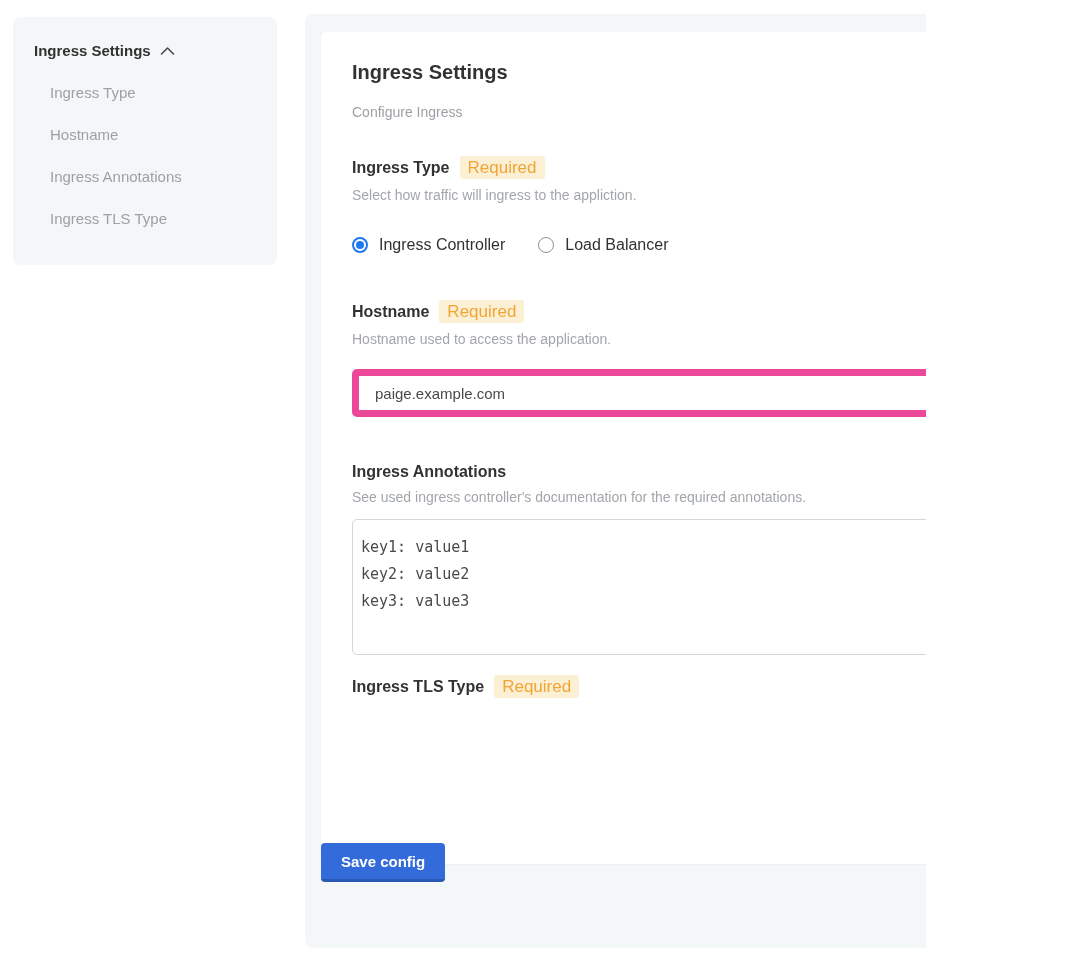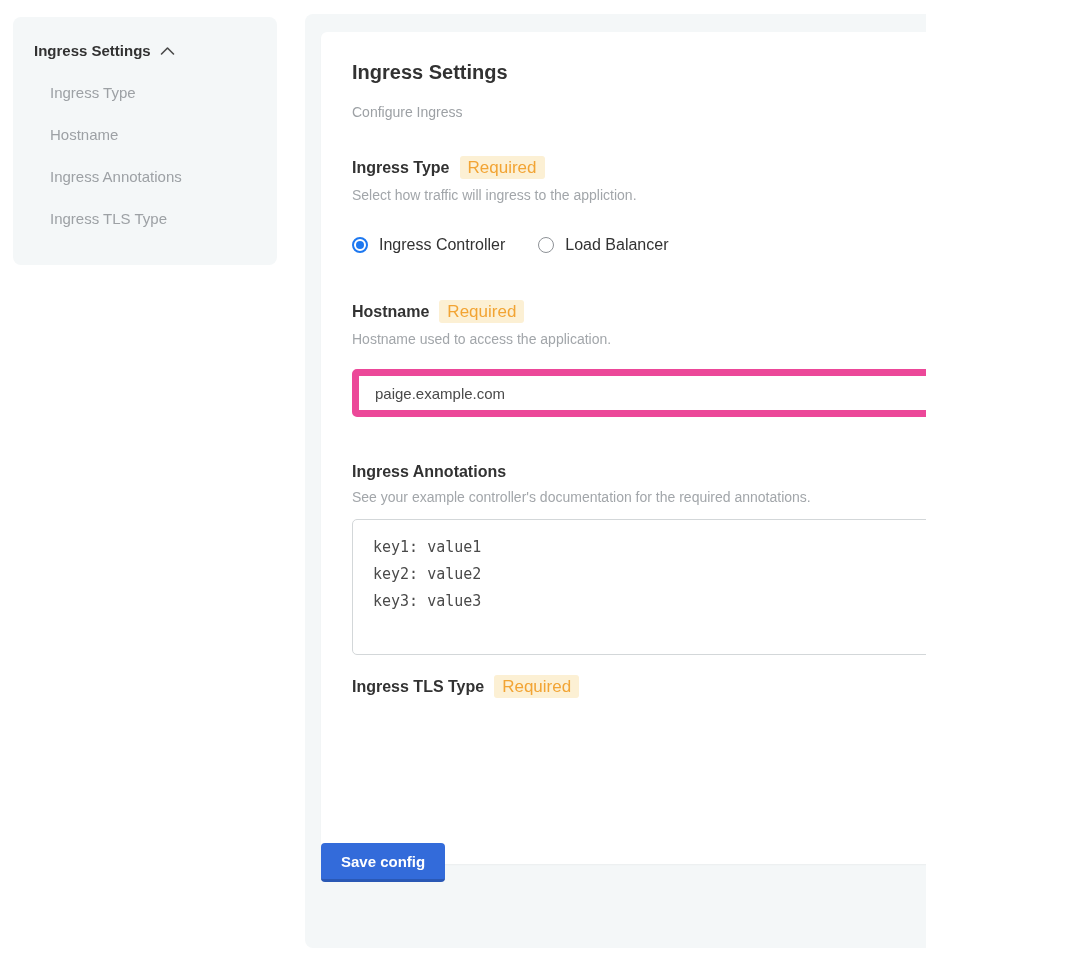--- a/index.html
+++ b/index.html
@@ -63,21 +63,21 @@
     display: block; width: 664px; height: 48px; margin-top: 21px;
     border: 7px solid #ec4899; border-radius: 5px; padding: 0 16px;
     font-family: "Liberation Sans", sans-serif; font-size: 15px; color: #4a4a4a;
     background: #ffffff; outline: none;
   }
   .default-value { margin-top: 12px; font-size: 14px; color: #9da1a5; }
   .default-value .dv-value { font-weight: bold; color: #2a3f5d; }
 
   .annotations-textarea {
     display: block; width: 664px; height: 136px; margin-top: 13px;
-    border: 1px solid #d3d7d9; border-radius: 5px; padding: 14px 20px;
+    border: 1px solid #d3d7d9; border-radius: 5px; padding: 14px 8px;
     font-family: "DejaVu Sans Mono", monospace; font-size: 15px; line-height: 27px;
     color: #4a4a4a; background: #ffffff; resize: both; outline: none;
   }
 
   
   .save-btn {
     position: absolute; left: 16px; top: 829px; height: 39px; padding: 0 20px;
     background: #336bda; border: none; border-bottom: 3px solid #2a58b5;
     border-radius: 4px; color: #ffffff; font-family: "Liberation Sans", sans-serif;
     font-size: 15px; font-weight: bold; cursor: pointer;
@@ -137,21 +137,21 @@
           <span class="badge">Required</span>
         </div>
         <p class="help">Hostname used to access the application.</p>
         <input type="text" class="text-input" value="paige.example.com" style="">
       </div>
 
       <div class="section-annotations">
         <div class="section-title-row">
           <span class="section-title">Ingress Annotations</span>
         </div>
-        <p class="help">See your example controller's documentation for the required annotations.</p>
+        <p class="help">See used ingress controller's documentation for the required annotations.</p>
         <textarea class="annotations-textarea" spellcheck="false" style="">key1: value1
 key2: value2
 key3: value3</textarea>
       </div>
 
       <div class="section-tls">
         <div class="section-title-row">
           <span class="section-title">Ingress TLS Type</span>
           <span class="badge">Required</span>
         </div>

